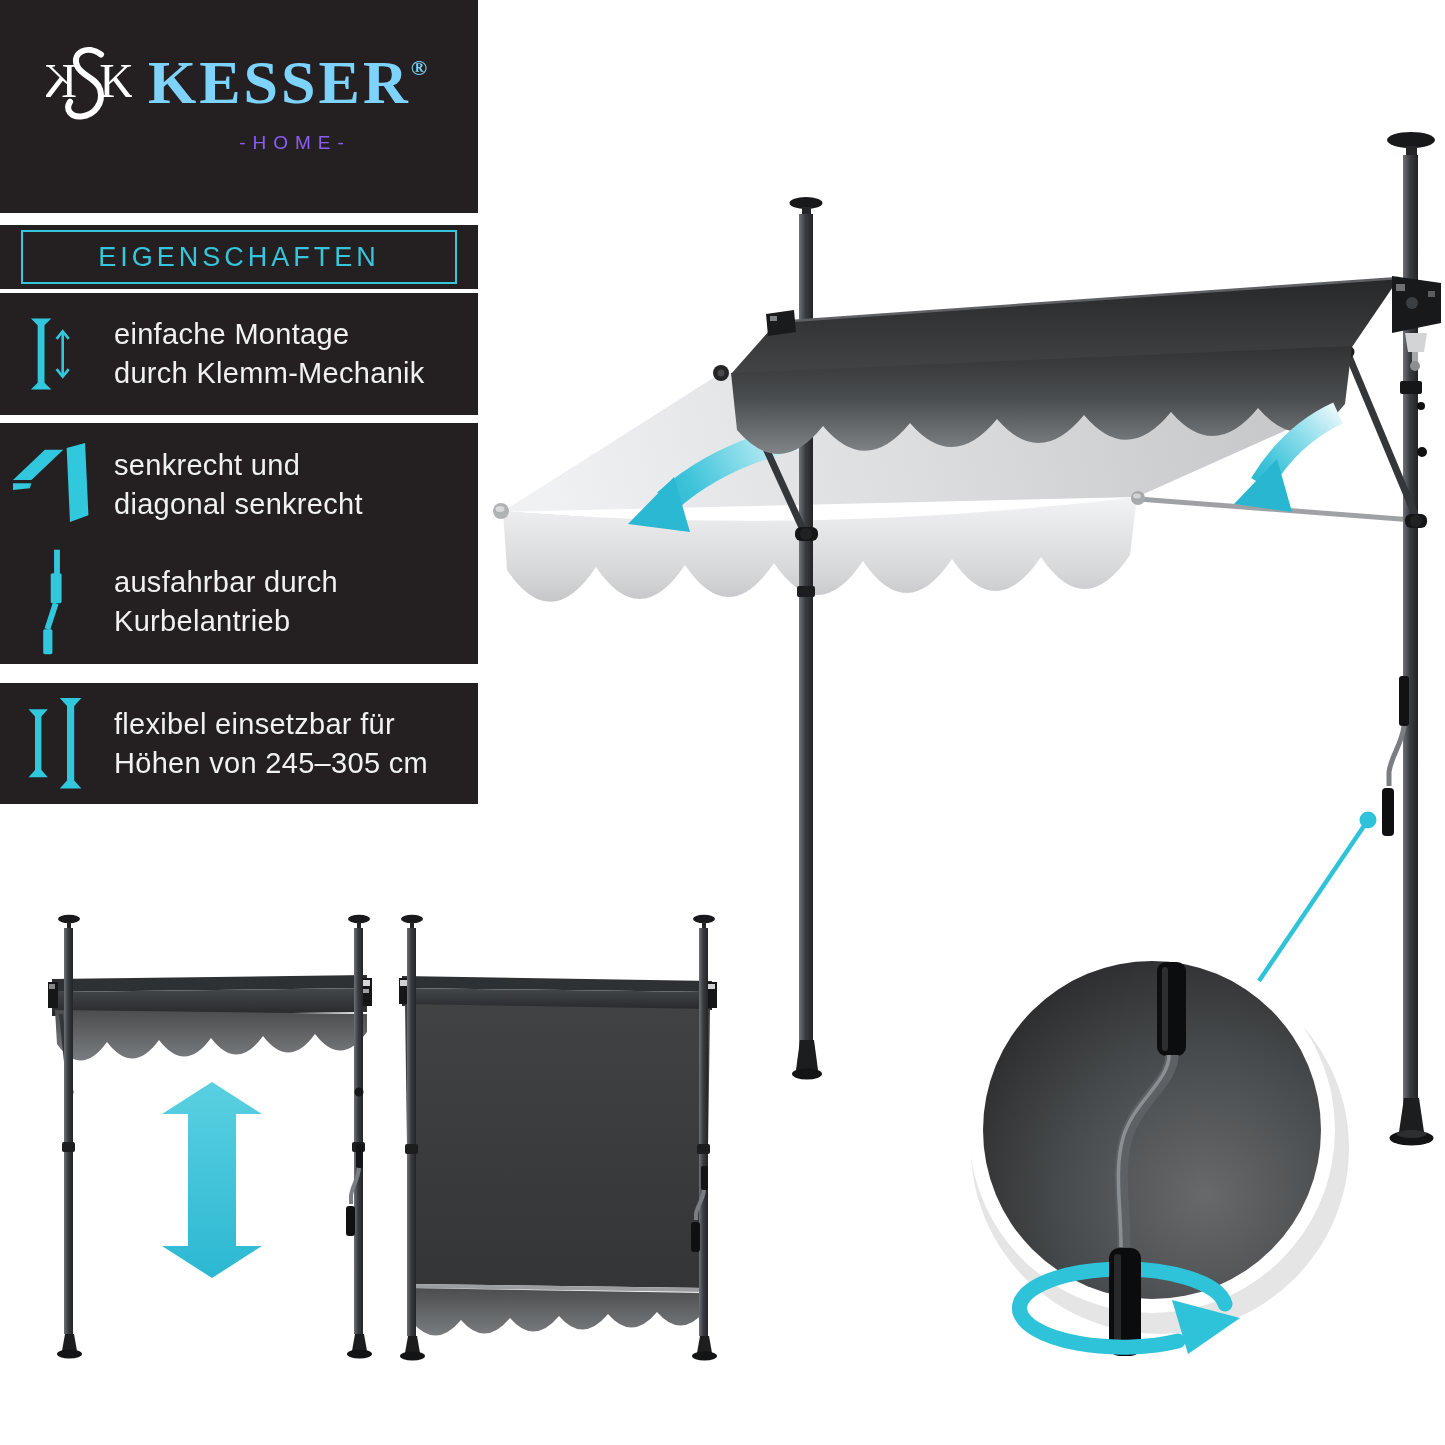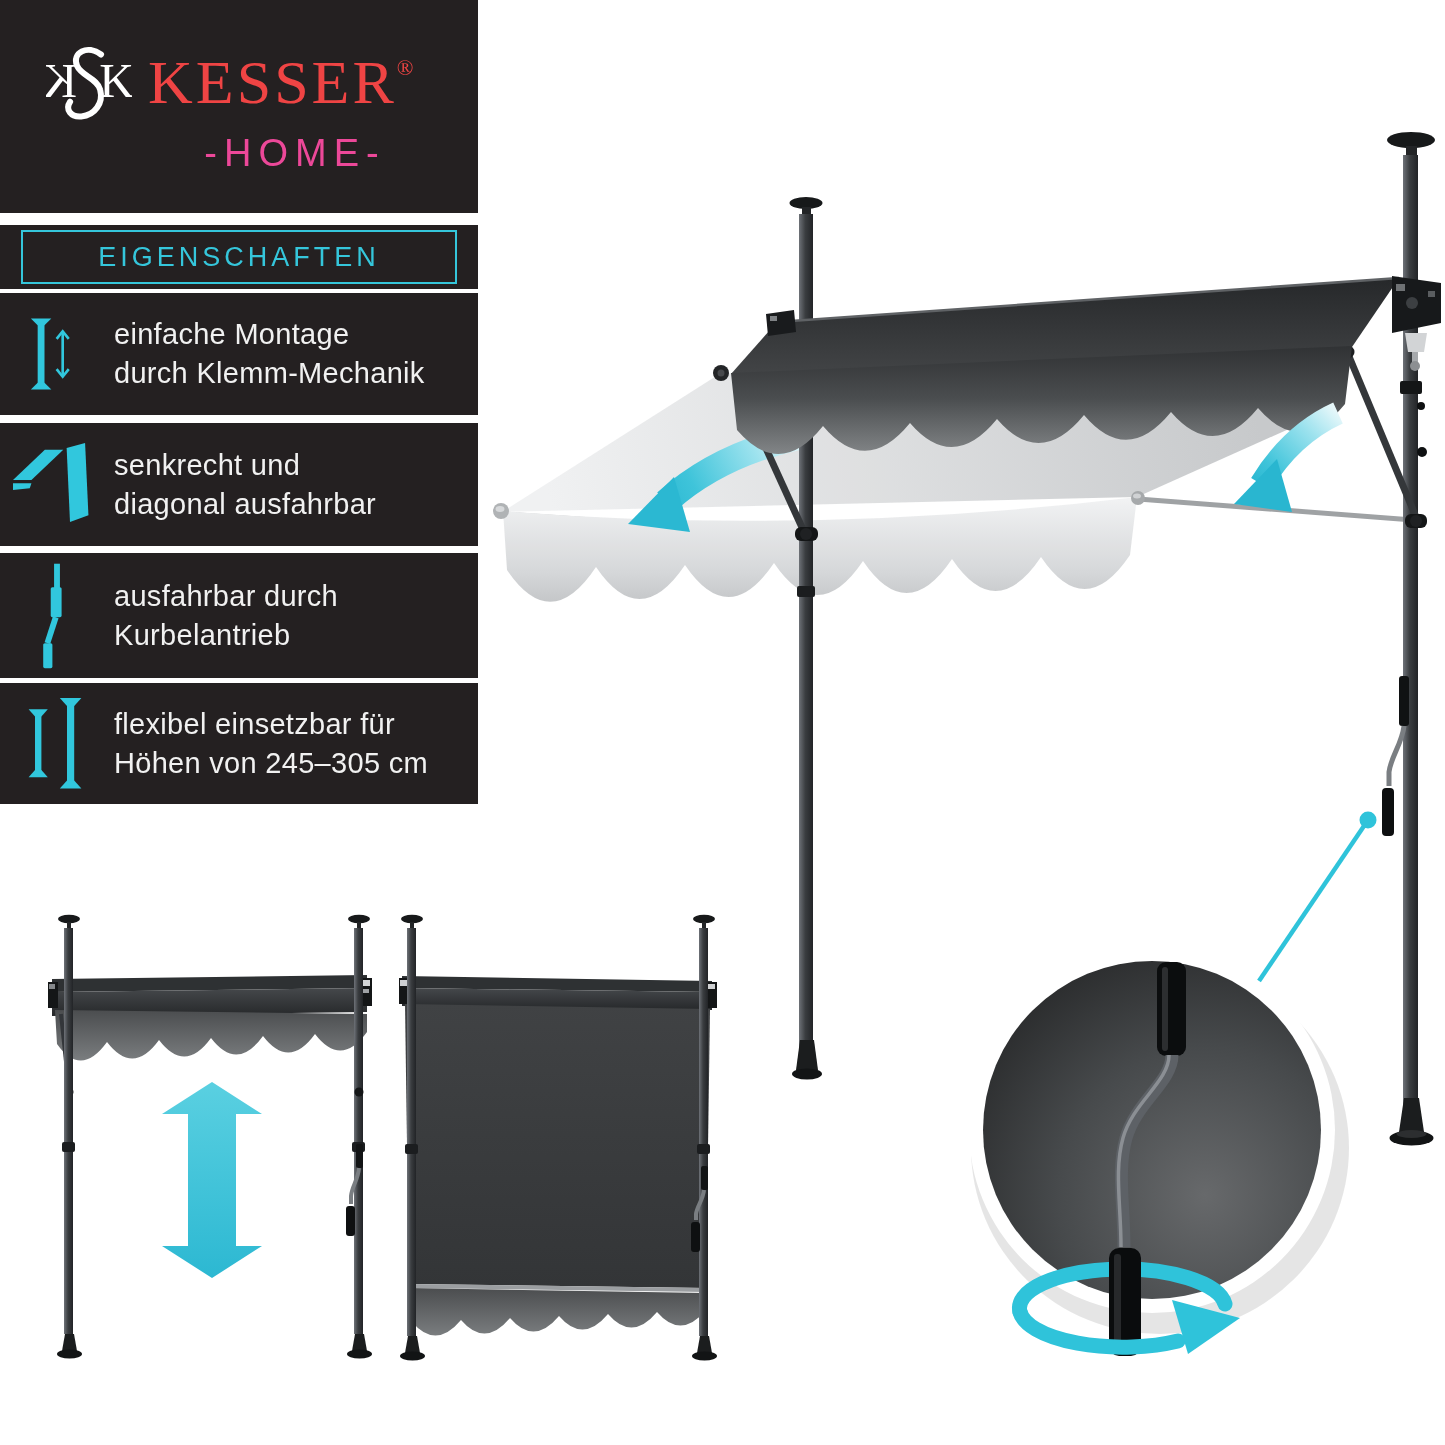--- a/index.html
+++ b/index.html
@@ -2,32 +2,32 @@
 <html><head>
 <meta charset="utf-8">
 <style>
   html,body{margin:0;padding:0;background:#fff;}
   .stage{position:relative;width:1445px;height:1445px;background:#ffffff;overflow:hidden;
          font-family:"Liberation Sans", sans-serif;}
   
   .panel{position:absolute;left:0;width:478px;background:#242021;box-sizing:border-box;}
   .logo-panel{top:0;height:213px;}
   .logo-row{display:flex;align-items:center;gap:16px;padding:36px 0 0 46px;}
-  .brand-name{color:#ef4444;font-family:"Liberation Serif", serif;font-size:62px;font-weight:400;
+  .brand-name{color:#7dd3fc;font-family:"Liberation Serif", serif;font-size:62px;font-weight:700;
               letter-spacing:3px;line-height:1;}
   .brand-name sup{font-size:22px;letter-spacing:0;vertical-align:28px;}
-  .brand-home{color:#ec4899;font-size:38px;letter-spacing:7px;margin-left:112px;text-align:center;
+  .brand-home{color:#8b5cf6;font-size:19px;letter-spacing:7px;margin-left:112px;text-align:center;
               margin-top:4px;}
   .header-panel{top:225px;height:64px;}
   .header-box{margin:5px 21px;height:50px;line-height:50px;border:2px solid #35c6db;color:#35c6db;
               text-align:center;font-size:27px;letter-spacing:4px;}
   .feature{display:flex;align-items:center;}
   .f1{top:293px;height:122px;}
   .f2{top:423px;height:123px;}
-  .f3{top:553px;height:125px;}
+  .f3{top:539px;height:125px;}
   .f4{top:683px;height:121px;}
   .icon-cell{width:114px;display:flex;justify-content:center;align-items:center;flex:0 0 114px;}
   .ftext{color:#f1f1f1;font-size:29px;line-height:39px;letter-spacing:0.3px;}
   
   .art{position:absolute;left:0;top:0;width:1445px;height:1445px;}
 </style>
 </head>
 <body>
 
 <div class="stage">
@@ -297,21 +297,21 @@
 
   <div class="panel feature f2">
     <div class="icon-cell">
       <svg width="88" height="88" viewBox="0 0 105 100">
         <polygon points="0,44 38,8 60,8 22,44" fill="#31c7dd"></polygon>
         <polygon points="0,48 22,48 20,54 0,56" fill="#31c7dd"></polygon>
         <polygon points="64,6 86,0 90,86 68,94" fill="#31c7dd"></polygon>
       </svg>
     </div>
     <div class="ftext">
-      <span>senkrecht und</span><br><span>diagonal ausfahrbar</span>
+      <span>senkrecht und</span><br><span>diagonal senkrecht</span>
     </div>
   </div>
 
   <div class="panel feature f3">
     <div class="icon-cell">
       <svg width="46" height="112" viewBox="0 0 55 125">
         <rect x="24" y="0" width="7" height="30" fill="#31c7dd"></rect>
         <rect x="20" y="28" width="13" height="36" rx="2" fill="#31c7dd"></rect>
         <line x1="26" y1="64" x2="16" y2="95" stroke="#31c7dd" stroke-width="7"></line>
         <rect x="11" y="95" width="11" height="30" rx="2" fill="#31c7dd"></rect>

